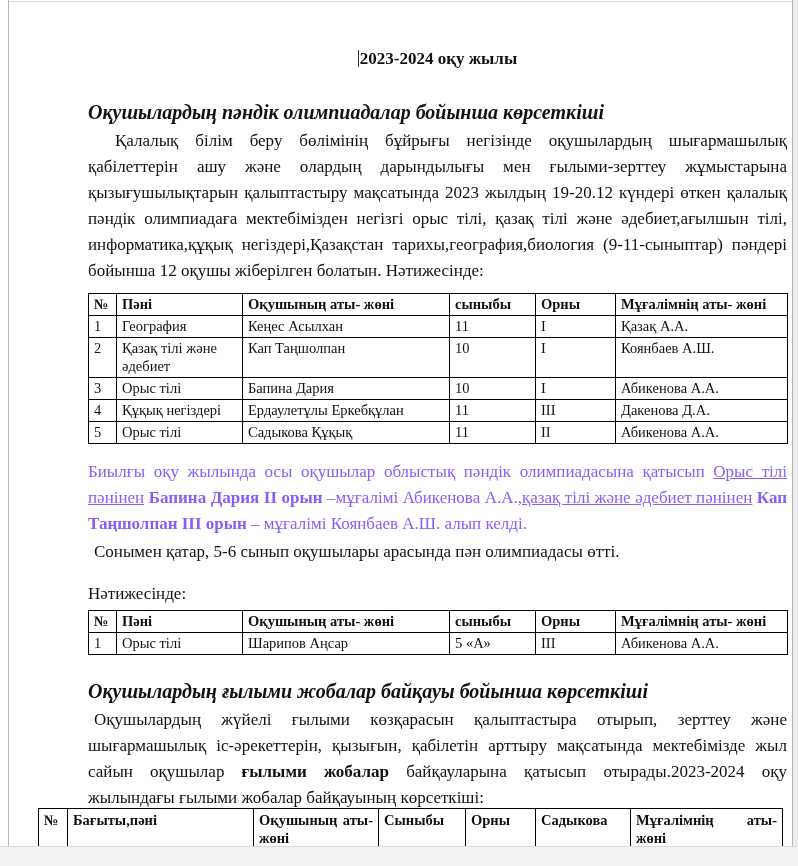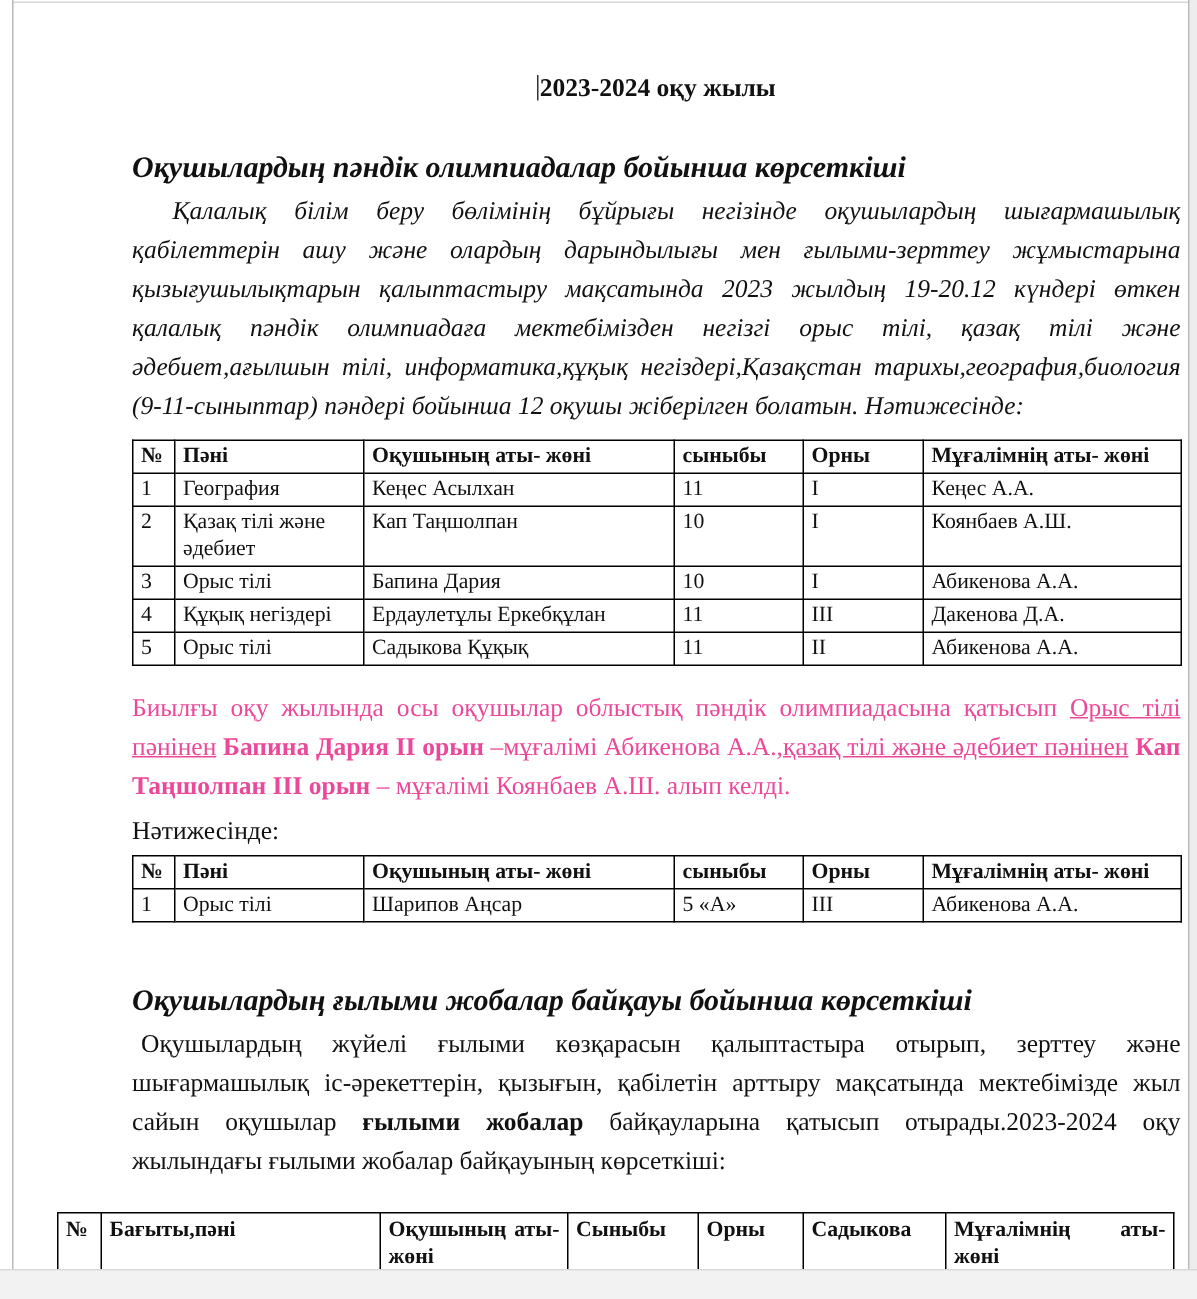--- a/index.html
+++ b/index.html
@@ -29,23 +29,23 @@
   .sec-heading{
     margin:30px 0 0 0;
     font-size:20px;line-height:24px;
     font-weight:bold;font-style:italic;
   }
   .body-p{
     margin:4px 0 0 0;
     font-size:17px;line-height:26px;
     text-align:justify;
   }
-  .indent-big{text-indent:27px;font-style:italic;}
+  .indent-big{text-indent:27px;}
   .indent-sm{text-indent:6px;}
-  .red{color:#ec4899;}
+  .red{color:#8b5cf6;}
   .mt16{margin-top:15px;}
 
   table{border-collapse:collapse;table-layout:fixed;}
   .doc-table{margin-top:9px;width:699px;}
   .doc-table td,.doc-table th,
   .t3 td,.t3 th{
     border:1px solid #000;
     padding:1px 5px 2px 5px;
     font-size:14.5px;line-height:18px;
     vertical-align:top;text-align:left;
@@ -91,21 +91,21 @@
         <th>сыныбы</th>
         <th>Орны</th>
         <th>Мұғалімнің аты- жөні</th>
       </tr>
       <tr>
         <td>1</td>
         <td>География</td>
         <td>Кеңес Асылхан</td>
         <td>11</td>
         <td>I</td>
-        <td>Кеңес А.А.</td>
+        <td>Қазақ А.А.</td>
       </tr>
       <tr>
         <td>2</td>
         <td>Қазақ тілі және әдебиет</td>
         <td>Кап Таңшолпан</td>
         <td>10</td>
         <td>I</td>
         <td>Коянбаев А.Ш.</td>
       </tr>
       <tr>
@@ -130,21 +130,22 @@
         <td>Садыкова Құқық</td>
         <td>11</td>
         <td>II</td>
         <td>Абикенова А.А.</td>
       </tr>
     </tbody>
       </table>
 
     <p class="body-p red mt16"><span> Биылғы оқу жылында осы оқушылар облыстық пәндік олимпиадасына қатысып </span><span style="text-decoration: underline;">Орыс тілі пәнінен</span><span> </span><span style="font-weight: bold;">Бапина Дария II орын</span><span> –мұғалімі Абикенова А.А.,</span><span style="text-decoration: underline;">қазақ тілі және әдебиет пәнінен</span><span> </span><span style="font-weight: bold;">Кап Таңшолпан III орын</span><span> – мұғалімі Коянбаев А.Ш. алып келді.</span></p>
 
-    <p class="body-p" style="margin-top:4px">Нәтижесінде:</p>
+    <p class="body-p indent-sm" style="margin-top:2px">Сонымен қатар, 5-6 сынып оқушылары арасында пән олимпиадасы өтті.</p>
+    <p class="body-p" style="margin-top:16px">Нәтижесінде:</p>
 
     <table class="doc-table" style="margin-top:3px">
       <colgroup>
         <col style="width:28px">
           <col style="width:126px">
           <col style="width:207px">
         <col style="width:86px">
           <col style="width:80px">
           <col style="width:172px">
       </colgroup>
@@ -161,21 +162,21 @@
         <td>1</td>
         <td>Орыс тілі</td>
         <td>Шарипов Аңсар</td>
         <td>5 «А»</td>
         <td>III</td>
         <td>Абикенова А.А.</td>
       </tr>
     </tbody>
       </table>
 
-    <div class="sec-heading" style="margin-top:40px">Оқушылардың ғылыми жобалар байқауы  бойынша көрсеткіші</div>
+    <div class="sec-heading" style="margin-top:24px">Оқушылардың ғылыми жобалар байқауы  бойынша көрсеткіші</div>
 
     <p class="body-p indent-sm"><span> Оқушылардың жүйелі ғылыми көзқарасын қалыптастыра отырып, зерттеу және шығармашылық іс-әрекеттерін, қызығын, қабілетін арттыру мақсатында мектебімізде жыл сайын оқушылар </span><span style="font-weight: bold; margin-top: 23px;">ғылыми жобалар</span><span> байқауларына қатысып отырады.2023-2024 оқу жылындағы ғылыми жобалар байқауының көрсеткіші:</span></p>
 
   </div>
 
   <table class="t3">
     <colgroup>
       <col style="width:29px">
         <col style="width:186px">
         <col style="width:125px">

